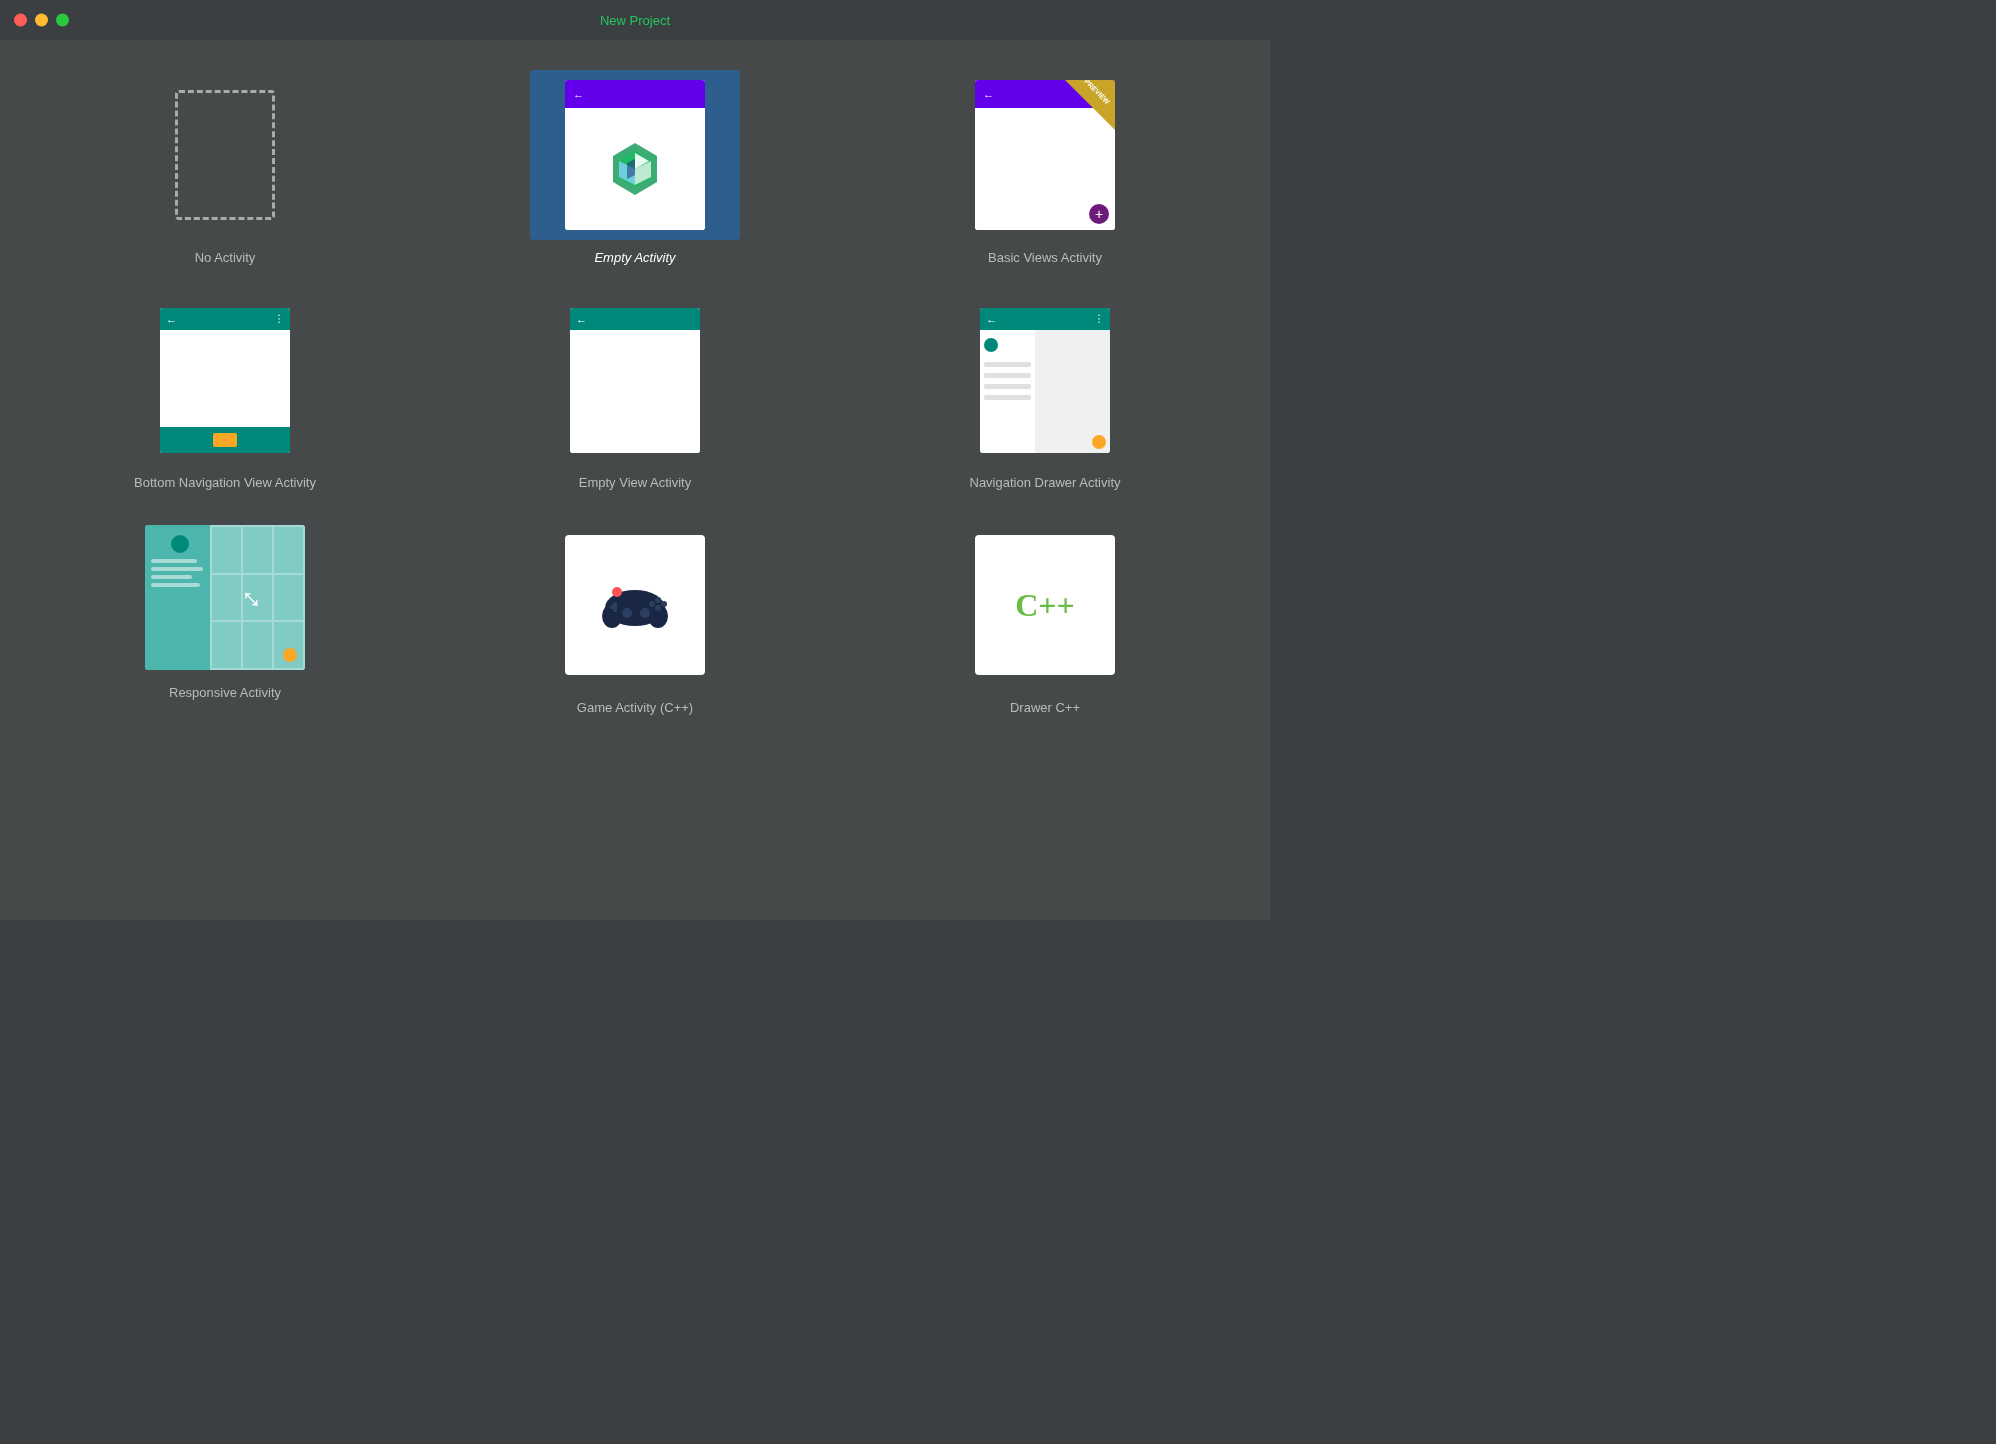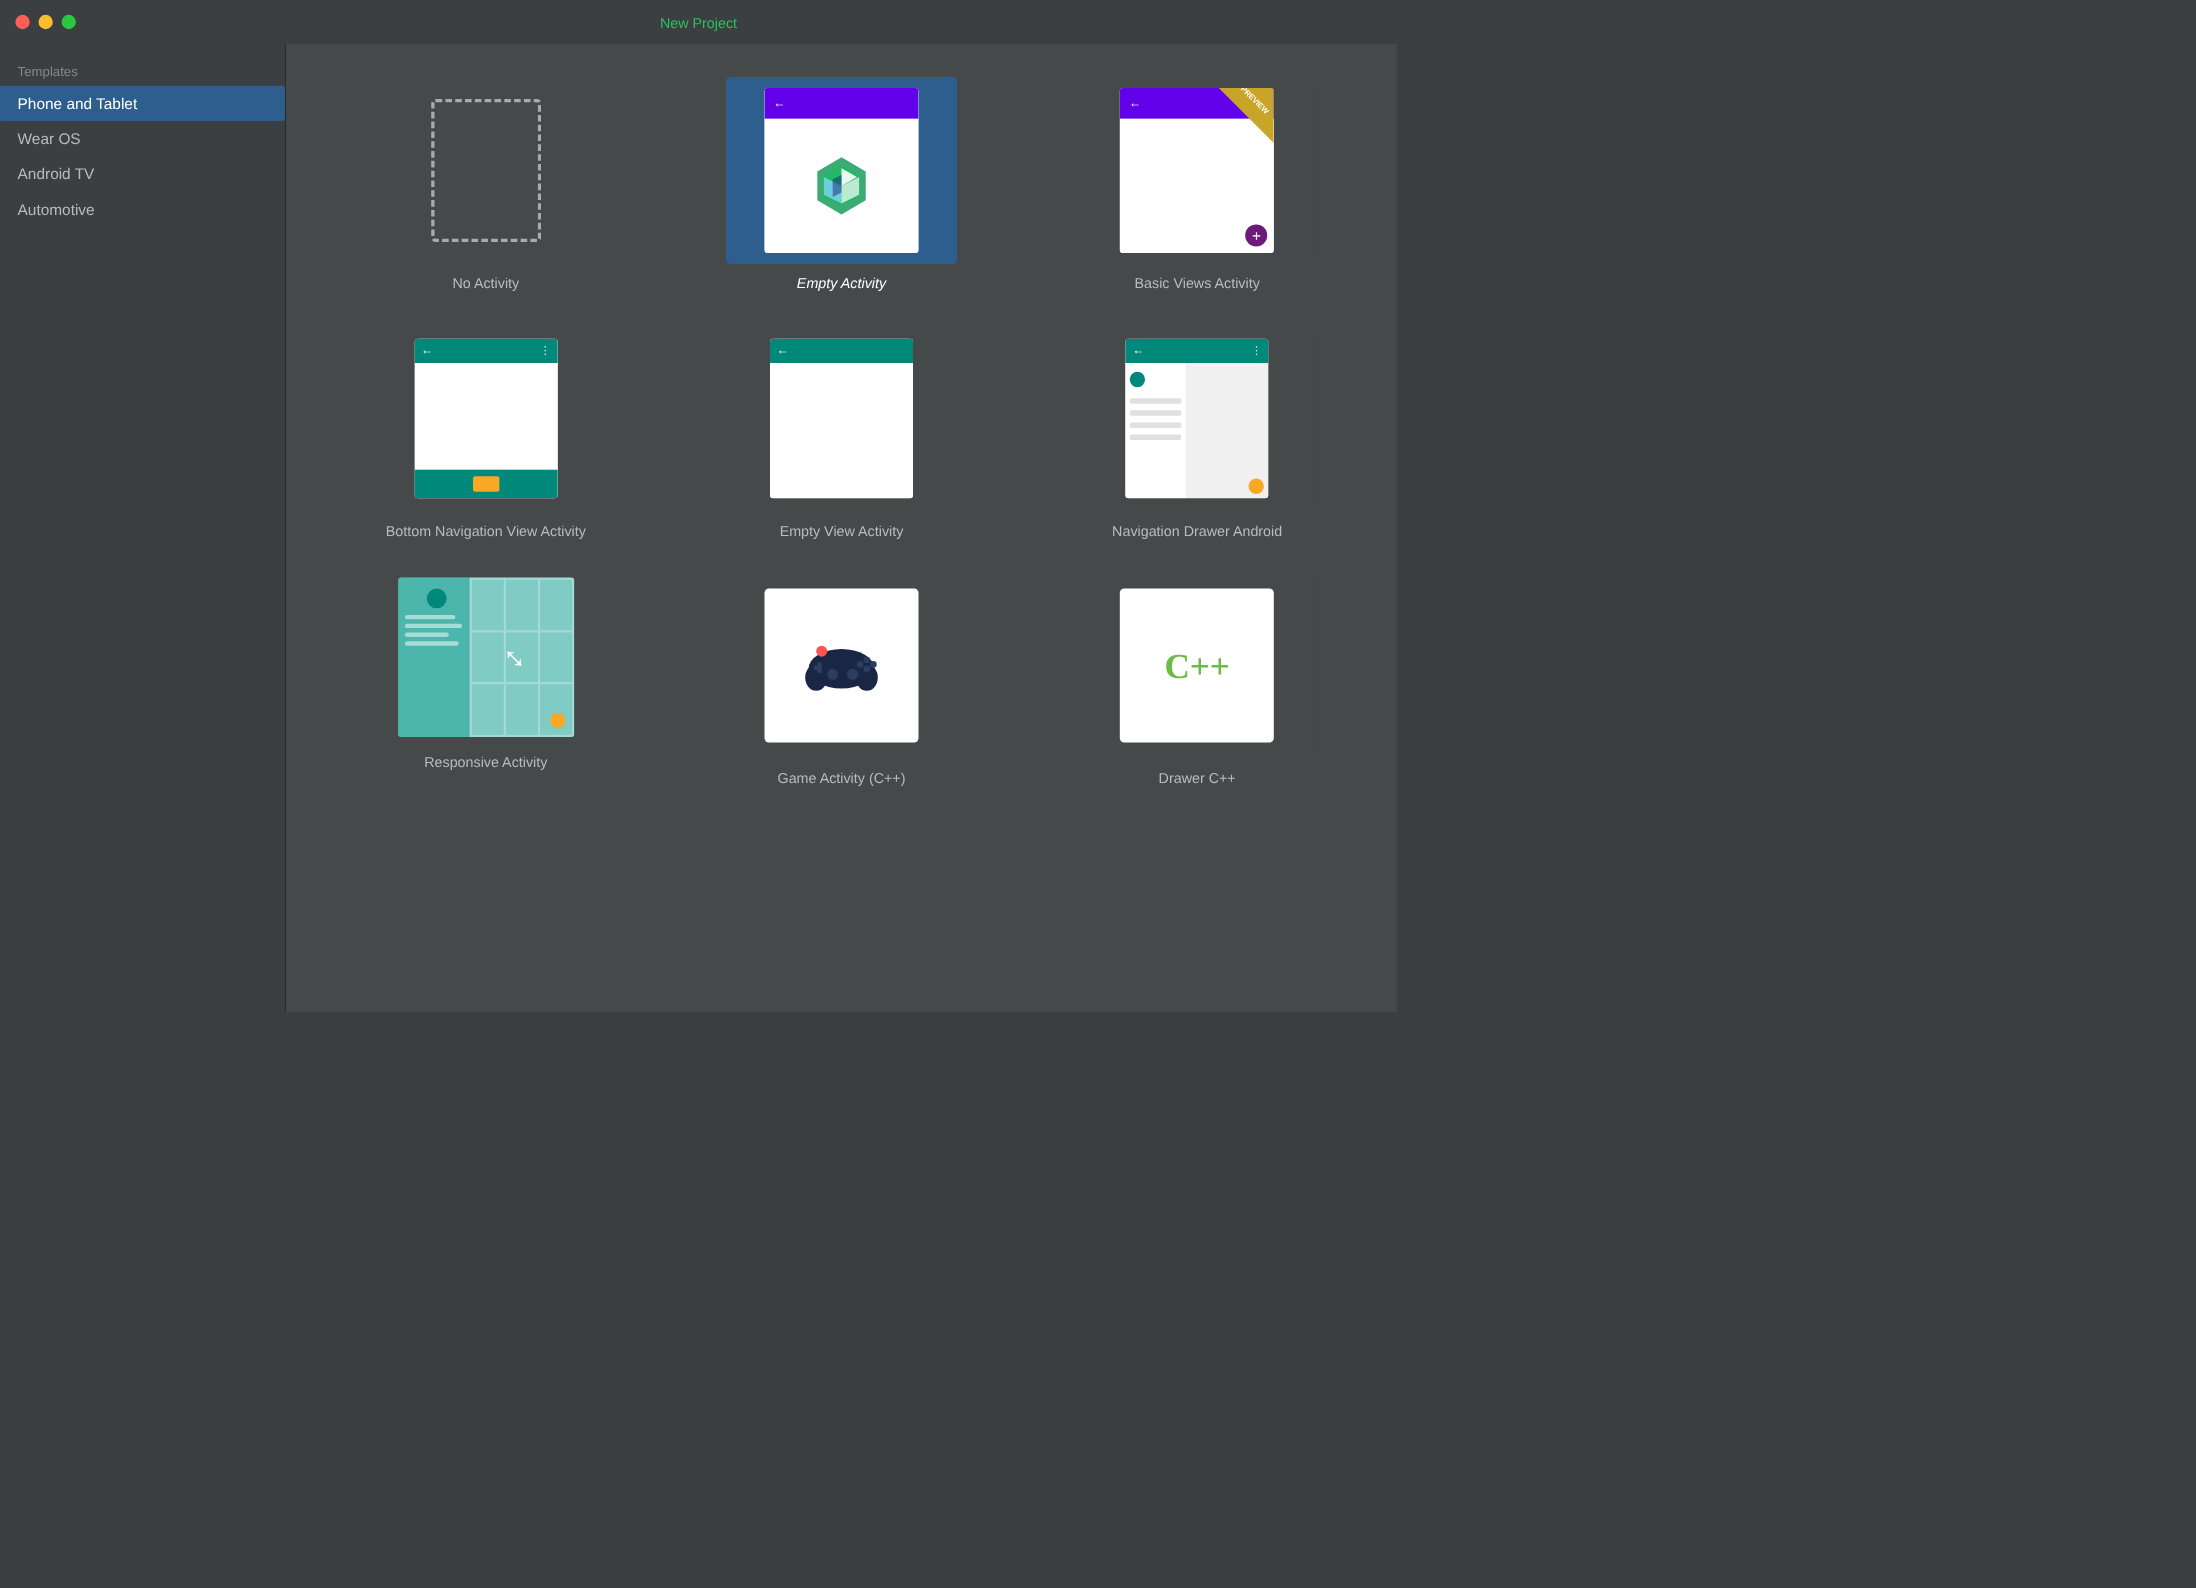--- a/index.html
+++ b/index.html
@@ -446,35 +446,20 @@
   <div class="window-controls">
     <button class="wc-btn wc-close"></button>
     <button class="wc-btn wc-min"></button>
     <button class="wc-btn wc-max"></button>
   </div>
   <span class="title-text">New Project</span>
 </div>
 
 <div class="main-layout">
 
-  <div class="sidebar">
-    <div class="sidebar-section-label">Templates</div>
-    <div class="sidebar-item active">
-      <span>Phone and Tablet</span>
-    </div>
-    <div class="sidebar-item">
-      <span>Wear OS</span>
-    </div>
-    <div class="sidebar-item">
-      <span>Android TV</span>
-    </div>
-    <div class="sidebar-item">
-      <span>Automotive</span>
-    </div>
-  </div>
 
   <div class="content-area">
     <div class="template-grid">
 
       <div class="template-item">
         <div class="template-card" style="background:#45494a; border:2px solid transparent;">
           <div class="no-activity-card"></div>
         </div>
         <div class="template-label">No Activity</div>
       </div>
@@ -567,21 +552,21 @@
                 <div class="nda-drawer-item"></div>
                 <div class="nda-drawer-item"></div>
                 <div class="nda-drawer-item"></div>
               </div>
               <div class="nda-main">
                 <div class="nda-fab"></div>
               </div>
             </div>
           </div>
         </div>
-        <div class="template-label">Navigation Drawer Android</div>
+        <div class="template-label">Navigation Drawer Activity</div>
       </div>
 
       <div class="template-item">
         <div class="template-card" style="background:#45494a; border:2px solid transparent; width:175px; height:155px;">
           <div class="ra-card">
             <div class="ra-left">
               <div class="ra-avatar"></div>
               <div class="ra-line" style="width:80%;"></div>
               <div class="ra-line" style="width:90%;"></div>
               <div class="ra-line" style="width:70%;"></div>

